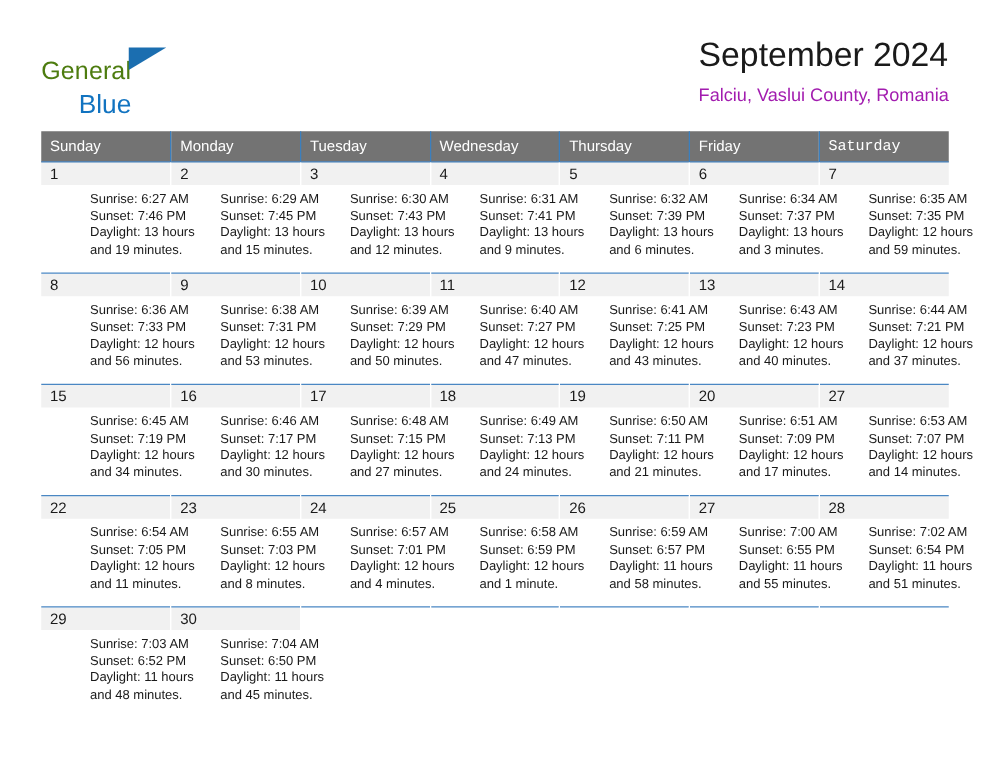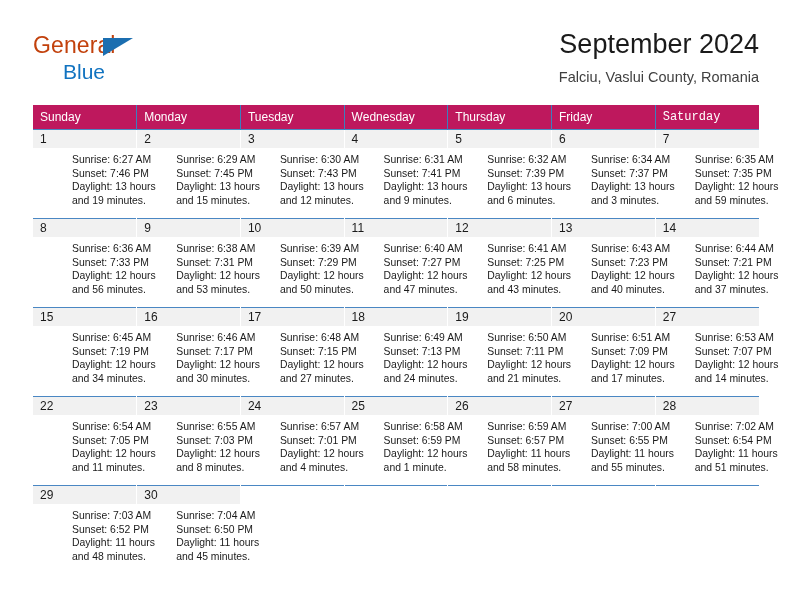--- a/index.html
+++ b/index.html
@@ -33,26 +33,27 @@
 
   .brand {
     position: absolute;
     left: 0;
     top: 6px;
     width: 200px;
     height: 56px;
   }
   .brand-line1 {
     position: relative;
-    font-size: 23px;
+    font-size: 20px;
     letter-spacing: 0.1px;
-    color: #c2410c;
+    color: #4d7c0f;
     line-height: 22px;
     height: 22px;
     white-space: nowrap;
+    margin-top: 12px;
   }
   .brand-line2 {
     position: relative;
     font-size: 21px;
     color: #1173c0;
     line-height: 22px;
     height: 22px;
     margin-left: 30px;
     margin-top: 5px;
     white-space: nowrap;
@@ -64,49 +65,49 @@
     width: 0;
     height: 0;
     border-left: 30px solid #1b6eb0;
     border-bottom: 18px solid transparent;
   }
 
   .title-wrap {
     position: absolute;
     right: 0;
     top: 0;
-    text-align: right;
+    text-align: left;
   }
   .month-title {
     font-size: 27px;
     color: #1a1a1a;
     line-height: 32px;
     white-space: nowrap;
   }
   .location {
     font-size: 14.5px;
-    color: #404040;
+    color: #a21caf;
     line-height: 20px;
     margin-top: 7px;
     white-space: nowrap;
   }
 
   
   .calendar {
     position: absolute;
     left: 33px;
     top: 105px;
     width: 726px;
     border-collapse: collapse;
     table-layout: fixed;
   }
   .calendar col { width: 103.71px; }
 
   thead th {
-    background: #be185d;
+    background: #737373;
     color: #ffffff;
     font-size: 12px;
     font-weight: normal;
     text-align: left;
     padding: 5px 0 5px 7px;
     height: 19px;
     box-sizing: border-box;
     border-right: 1px solid #3b7fbe;
   }
   thead th:last-child { border-right: none; font-family: Liberation Mono, monospace; }

